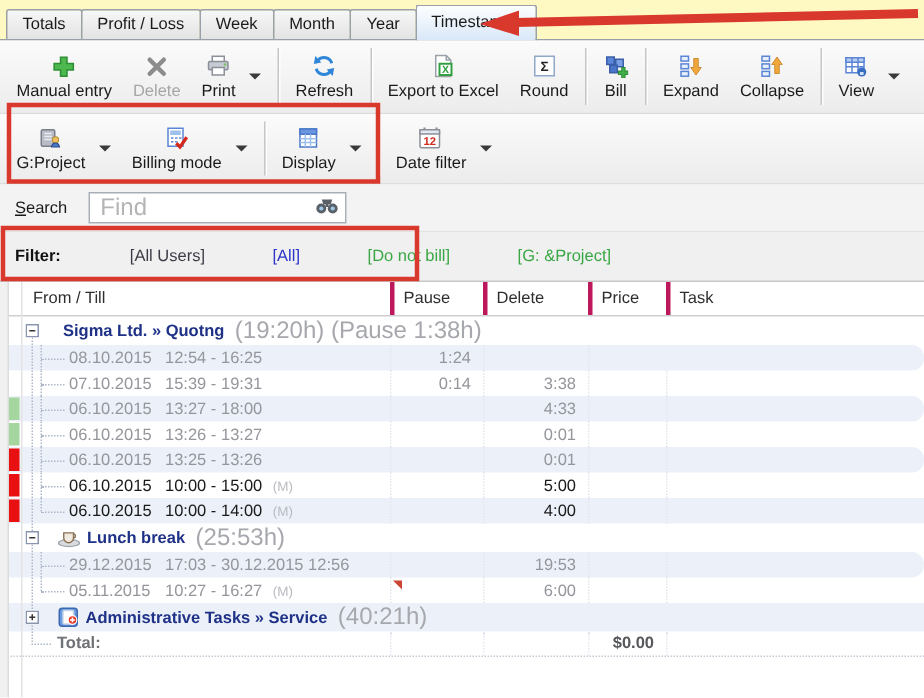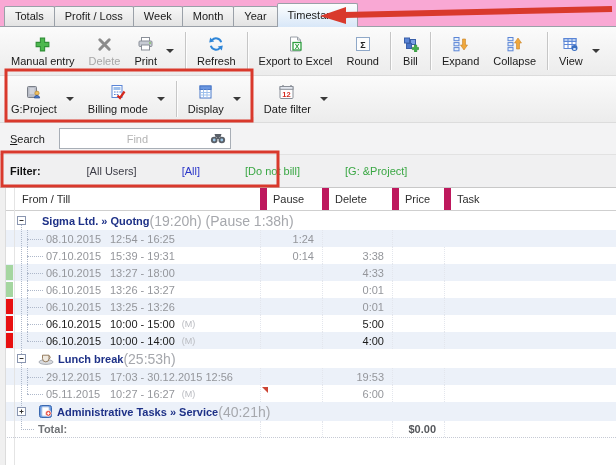--- a/index.html
+++ b/index.html
@@ -1,20 +1,20 @@
 <!DOCTYPE html>
 <html><head>
 <meta charset="utf-8">
 <style>
   html,body{margin:0;padding:0;background:#fff;}
   .window{position:relative;width:616px;height:465px;overflow:hidden;background:#fff;
           font-family:"Liberation Sans",sans-serif;font-size:11px;color:#1a1a1a;}
 
   
-  .tabbar{display:flex;align-items:flex-end;height:27px;background:#f9a8d4;
+  .tabbar{display:flex;align-items:flex-end;height:27px;background:#fef9c3;
           border-bottom:1px solid #9aa0a8;padding-left:4px;box-sizing:border-box;}
   .tab{height:20px;line-height:19px;padding:0 10px;border:1px solid #9aa0a8;border-bottom:none;
        background:linear-gradient(#f7f7f7,#e3e3e3);border-radius:2px 2px 0 0;margin-right:-1px;
        white-space:nowrap;box-sizing:border-box;}
   .tab.active{height:24px;line-height:23px;background:linear-gradient(#fdfefe,#d8e7f8);
        margin-bottom:-1px;position:relative;z-index:2;}
 
   
   .toolbar{display:flex;align-items:stretch;background:linear-gradient(#fbfbfb,#ececec);
            border-bottom:1px solid #dcdcdc;padding:2px 4px;box-sizing:border-box;}
@@ -29,56 +29,56 @@
          border-top:4px solid #3a3a3a;align-self:center;margin:0 7px 0 2px;}
   .tbsep{width:1px;background:#c6c6c6;box-shadow:1px 0 0 #fdfdfd;margin:3px 4px;}
 
   
   .searchbar{height:32px;background:#f3f3f4;border-bottom:1px solid #e2e2e2;
              display:flex;align-items:center;padding-left:10px;box-sizing:border-box;}
   .search-label{margin-right:14px;}
   .search-box{display:flex;align-items:center;width:172px;height:21px;border:1px solid #a8aeb6;
               background:#fff;box-sizing:border-box;padding:0 4px 0 5px;}
   .search-box input{flex:1;border:none;outline:none;font-family:"Liberation Sans",sans-serif;
-              font-size:11px;color:#333;min-width:0;background:transparent;text-align:center;}
+              font-size:16px;color:#333;min-width:0;background:transparent;}
   .search-box input::placeholder{color:#b4b4b4;}
 
   
   .filterbar{height:33px;background:#f0f0f1;border-bottom:1px solid #c8c8c8;
              display:flex;align-items:center;padding-left:10px;box-sizing:border-box;text-align:right;}
   .filter-label{font-weight:bold;color:#111;margin-right:6px;}
   .fitem{margin-right:5px;white-space:nowrap;margin-left:40px;}
 
   
   .tablewrap{position:relative;background:#fff;height:282px;}
   .trow,.thead{display:grid;grid-template-columns:16px 1fr 62px 70px 52px 172px;align-items:center;}
   .thead{height:22px;border-bottom:1px solid #cfcfcf;color:#2e2e2e;background:#fff;}
-  .thead .h{padding:0 6px;white-space:nowrap;border-left:7px solid #be185d;height:100%;
+  .thead .h{padding:0 6px;white-space:nowrap;border-left:3px solid #be185d;height:100%;
             display:flex;align-items:center;box-sizing:border-box;}
   .thead .h.first{border-left:none;}
   .trow{position:relative;}
   .trow.group{height:19px;}
   .trow.entry{height:17px;}
   .trow.total{height:16px;border-bottom:1px dotted #c6cad4;}
   .trow.tint{background:#ecf1f9;}
   .c{padding:0 8px;text-align:right;white-space:nowrap;align-self:stretch;display:flex;
      align-items:center;justify-content:flex-end;border-left:1px dotted #e3e6ed;box-sizing:border-box;}
   .c.task{justify-content:flex-start;}
-  .trow.dim{color:#94969b;}
+  .trow.dim{color:#94969b;border-radius:8px;}
   .trow.strong{color:#1a1a1a;}
   .gcell{position:relative;height:100%;}
   .marker{position:absolute;left:6px;top:1px;bottom:1px;width:7px;}
   .fcell{display:flex;align-items:center;height:100%;overflow:hidden;white-space:nowrap;}
   .trow.group .fcell{grid-column:2 / 7;}
   .ebox{width:9px;height:9px;margin-left:1px;flex:0 0 auto;position:relative;z-index:2;
         display:inline-flex;background:#fff;}
   .gtitle{font-weight:bold;color:#1e3187;margin-left:4px;}
   .gtitle.noicon{margin-left:16px;}
   .g-icon{margin-left:12px;display:inline-flex;}
-  .gmeta{color:#a6a8ad;font-size:14px;}
+  .gmeta{color:#a6a8ad;font-size:16px;margin-left:7px;}
   .stub{width:30px;height:100%;position:relative;flex:0 0 auto;}
   .stub::before{content:'';position:absolute;left:11px;top:0;bottom:0;border-left:1px dotted #aeb8ca;}
   .stub::after{content:'';position:absolute;left:11px;right:3px;top:50%;border-top:1px dotted #aeb8ca;}
   .trow.last .stub::before{bottom:50%;}
   .trow.total .stub{width:20px;}
   .trow.total .stub::before{display:none;}
   .trow.total .stub::after{left:5px;right:2px;}
   .date{width:64px;flex:0 0 auto;}
   .suffix{color:#b9bbc0;font-size:9px;margin-left:7px;}
   .total-label{font-weight:bold;color:#6f7276;margin-left:2px;}

